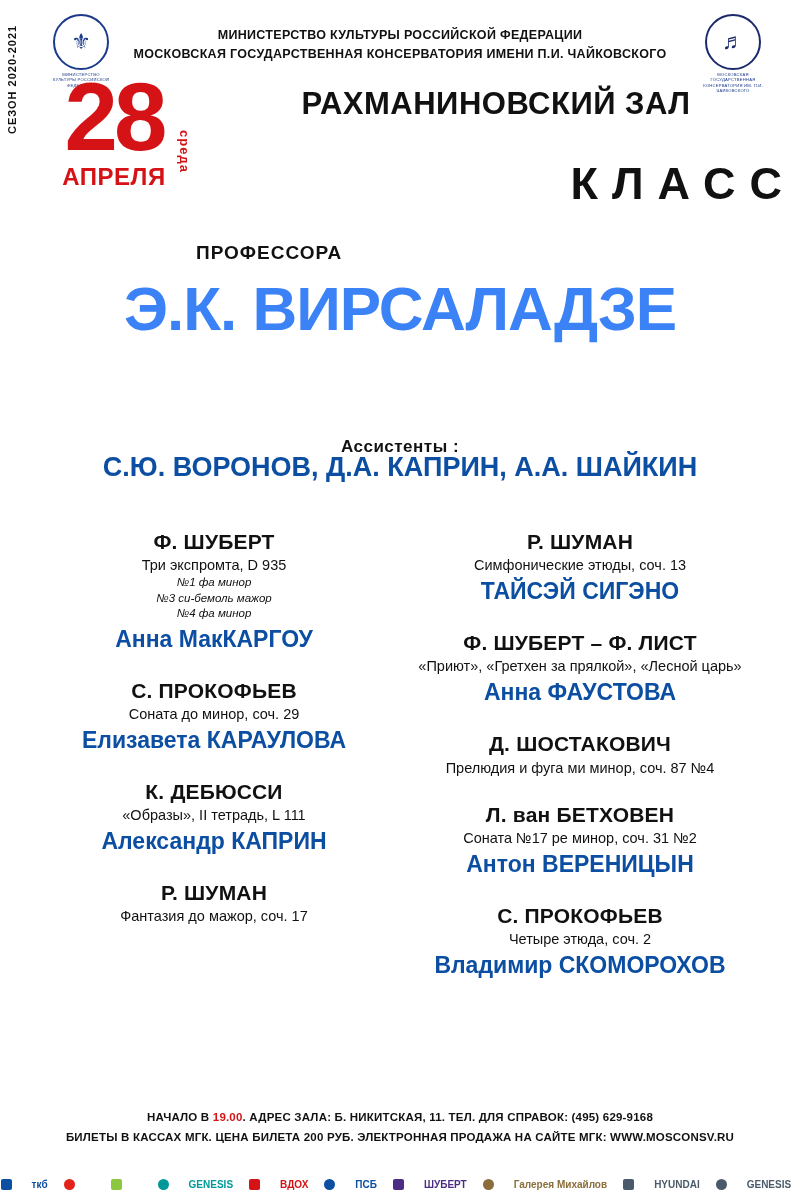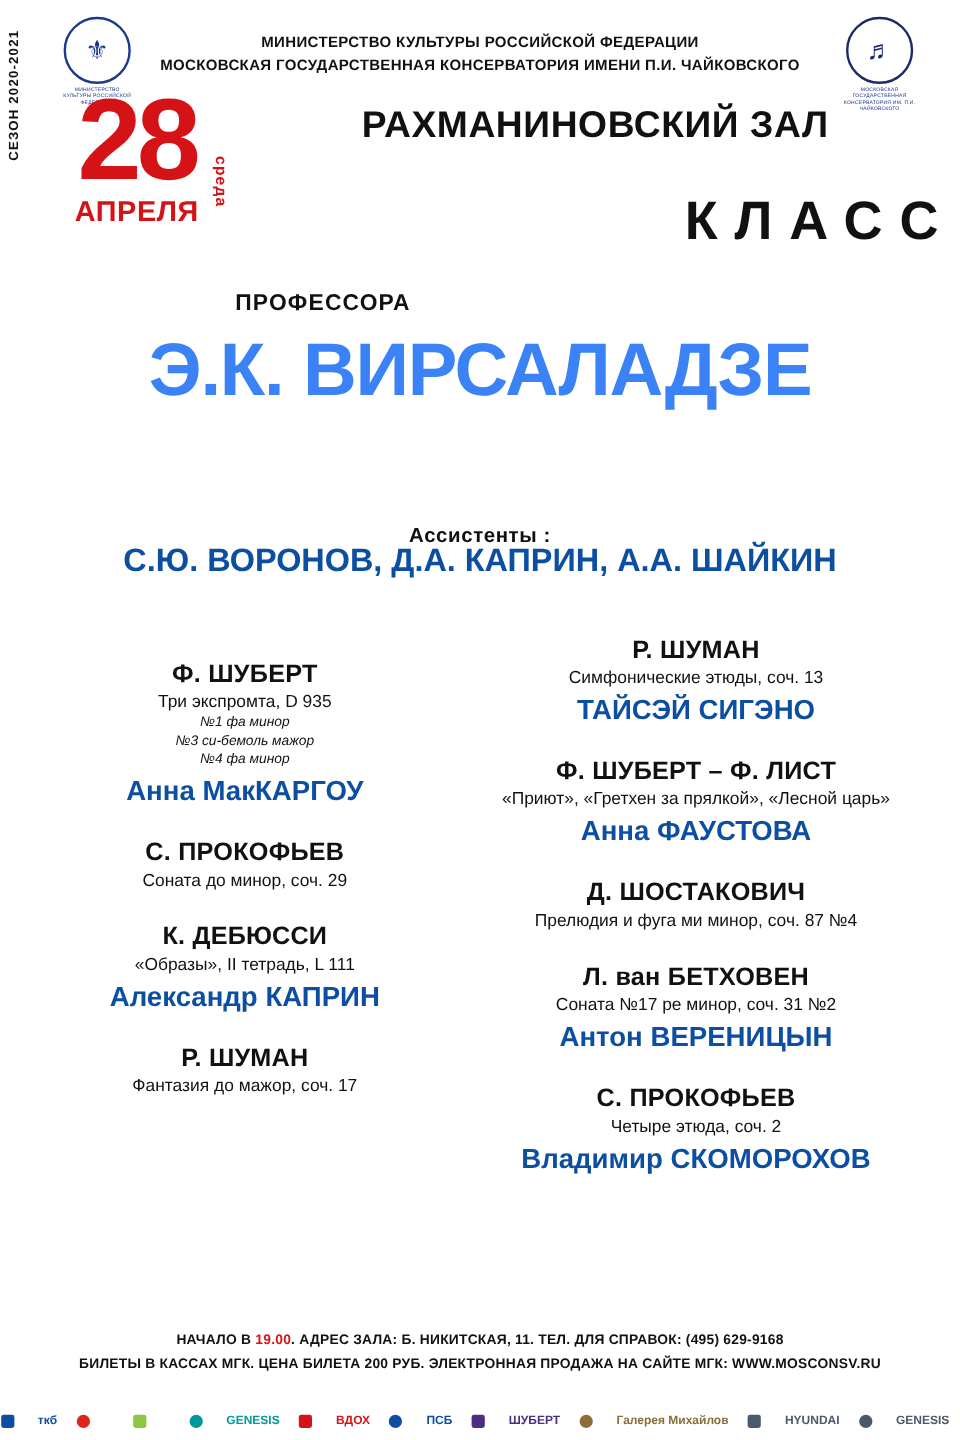--- a/index.html
+++ b/index.html
@@ -81,21 +81,21 @@
     font-size:17px;font-weight:bold;letter-spacing:.5px;margin-top:14px;
   }
   .assist-names{
     position:absolute;left:20px;top:452px;width:760px;text-align:center;
     font-size:27px;font-weight:bold;color:#0b4ea2;letter-spacing:0px;
   }
 
   
   .program{position:absolute;top:530px;left:0;width:800px;height:520px;}
   .col{position:absolute;top:0;width:360px;}
-  .col-left{left:24px;margin-top:20px;}
+  .col-left{left:34px;}
   .col-right{left:400px;}
 
   .item{margin-bottom:26px;text-align:center;}
   .composer{font-size:21px;font-weight:bold;letter-spacing:.2px;line-height:1.1;}
   .work{font-size:14.5px;line-height:1.25;margin-top:3px;}
   .subworks{font-size:11.5px;font-style:italic;line-height:1.35;margin-top:1px;}
   .performer{font-size:23px;font-weight:bold;color:#0b4ea2;margin-top:4px;letter-spacing:0px;}
 
   
   .footer{
@@ -160,20 +160,21 @@
           <div class="subworks">
             <div>№1 фа минор</div>
             <div>№3 си-бемоль мажор</div>
             <div>№4 фа минор</div>
           </div>
           <div class="performer">Анна МакКАРГОУ</div>
         </div>
         <div class="item">
           <div class="composer">С. ПРОКОФЬЕВ</div>
           <div class="work">Соната до минор, соч. 29</div>
+          <div class="performer">Елизавета КАРАУЛОВА</div>
         </div>
         <div class="item">
           <div class="composer">К. ДЕБЮССИ</div>
           <div class="work">«Образы», II тетрадь, L 111</div>
           <div class="performer">Александр КАПРИН</div>
         </div>
         <div class="item">
           <div class="composer">Р. ШУМАН</div>
           <div class="work">Фантазия до мажор, соч. 17</div>
         </div>

